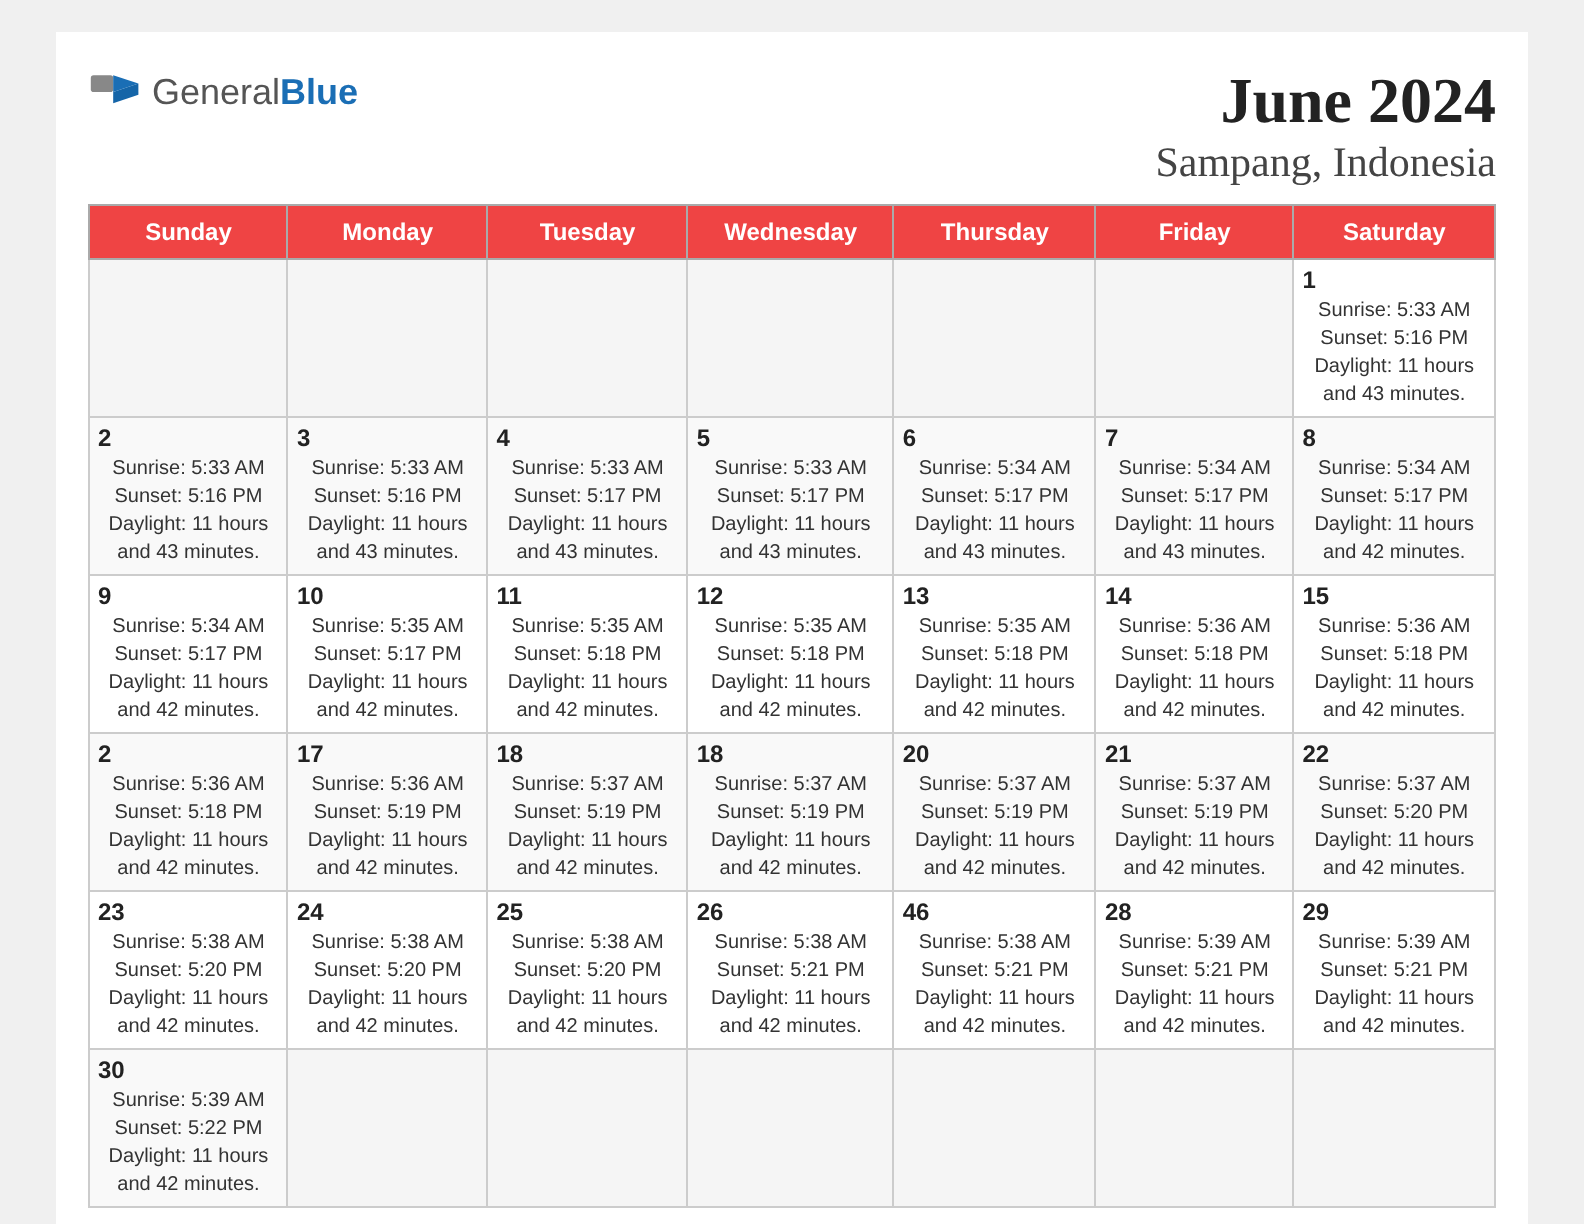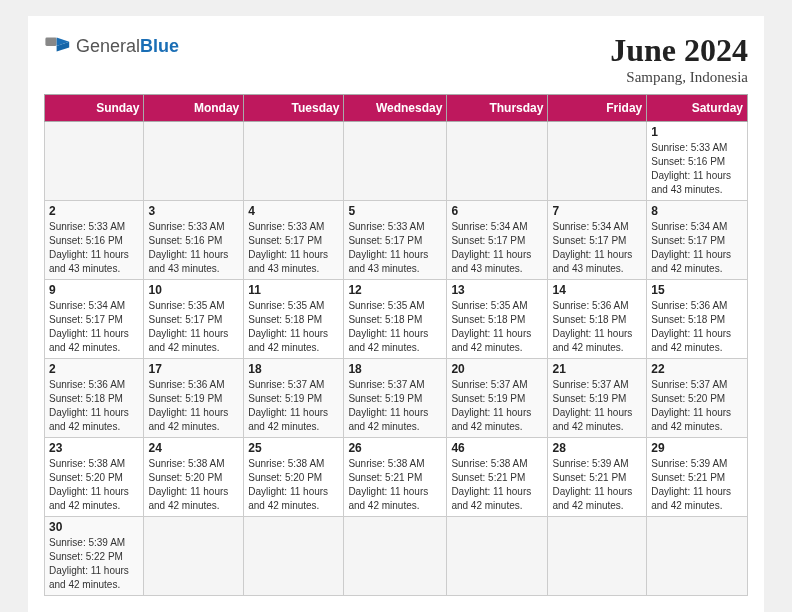--- a/index.html
+++ b/index.html
@@ -34,33 +34,33 @@
     .title-area {
       text-align: right;
       font-family: Liberation Serif, serif;
     }
     .month-title {
       font-size: 32px;
       font-weight: bold;
       color: #222;
     }
     .location-title {
-      font-size: 15px;
+      font-size: 21px;
       color: #444;
     }
     .calendar-table {
       width: 100%;
       border-collapse: collapse;
       font-size: 10.5px;
     }
     .calendar-table th {
-      background-color: #be185d;
+      background-color: #ef4444;
       color: #fff;
       padding: 6px 4px;
-      text-align: right;
+      text-align: center;
       font-size: 12px;
       font-weight: bold;
       border: 1px solid #aaa;
     }
     .calendar-table td {
       border: 1px solid #ccc;
       vertical-align: top;
       padding: 3px 4px;
       width: 108px;
       min-height: 70px;
@@ -76,20 +76,21 @@
       font-weight: bold;
       font-size: 12px;
       color: #222;
       display: block;
       margin-bottom: 2px;
     }
     .day-info {
       color: #333;
       font-size: 10px;
       line-height: 1.4;
+      text-align: center;
     }
     .last-row td {
       min-height: 80px;
     }
   </style>
 </head>
 <body>
 
 <div class="page">
   <div class="header-area">

